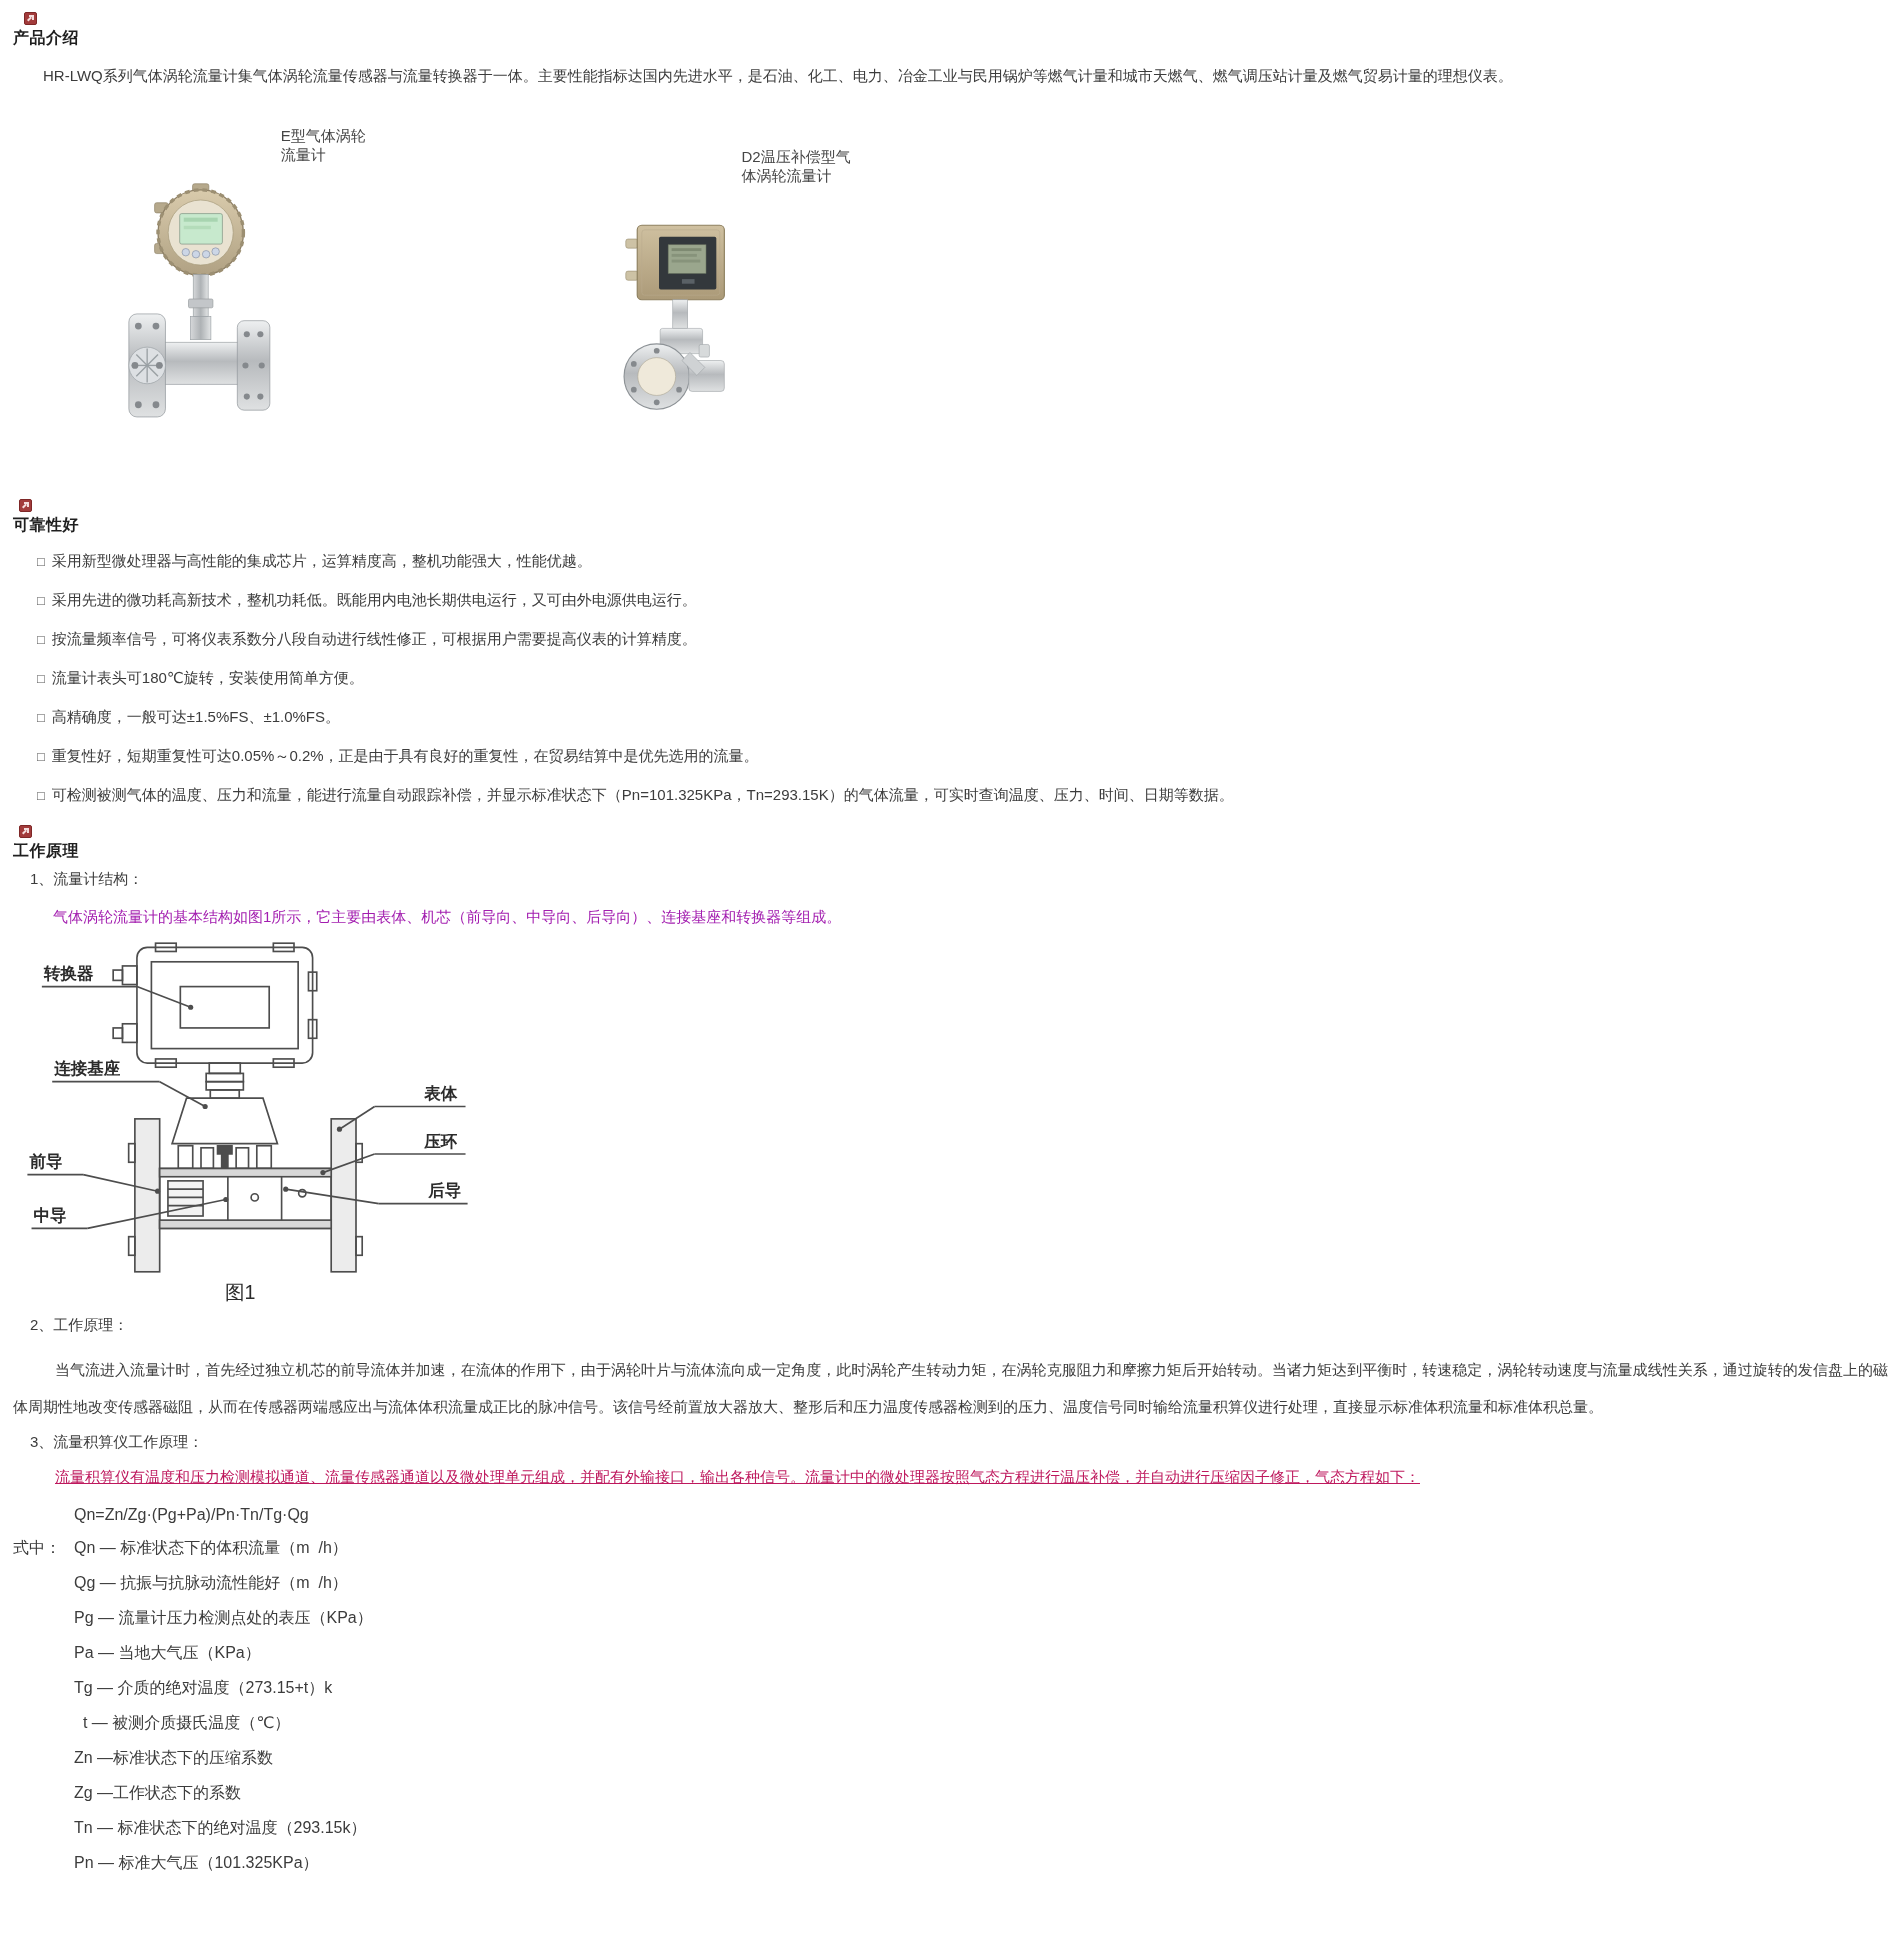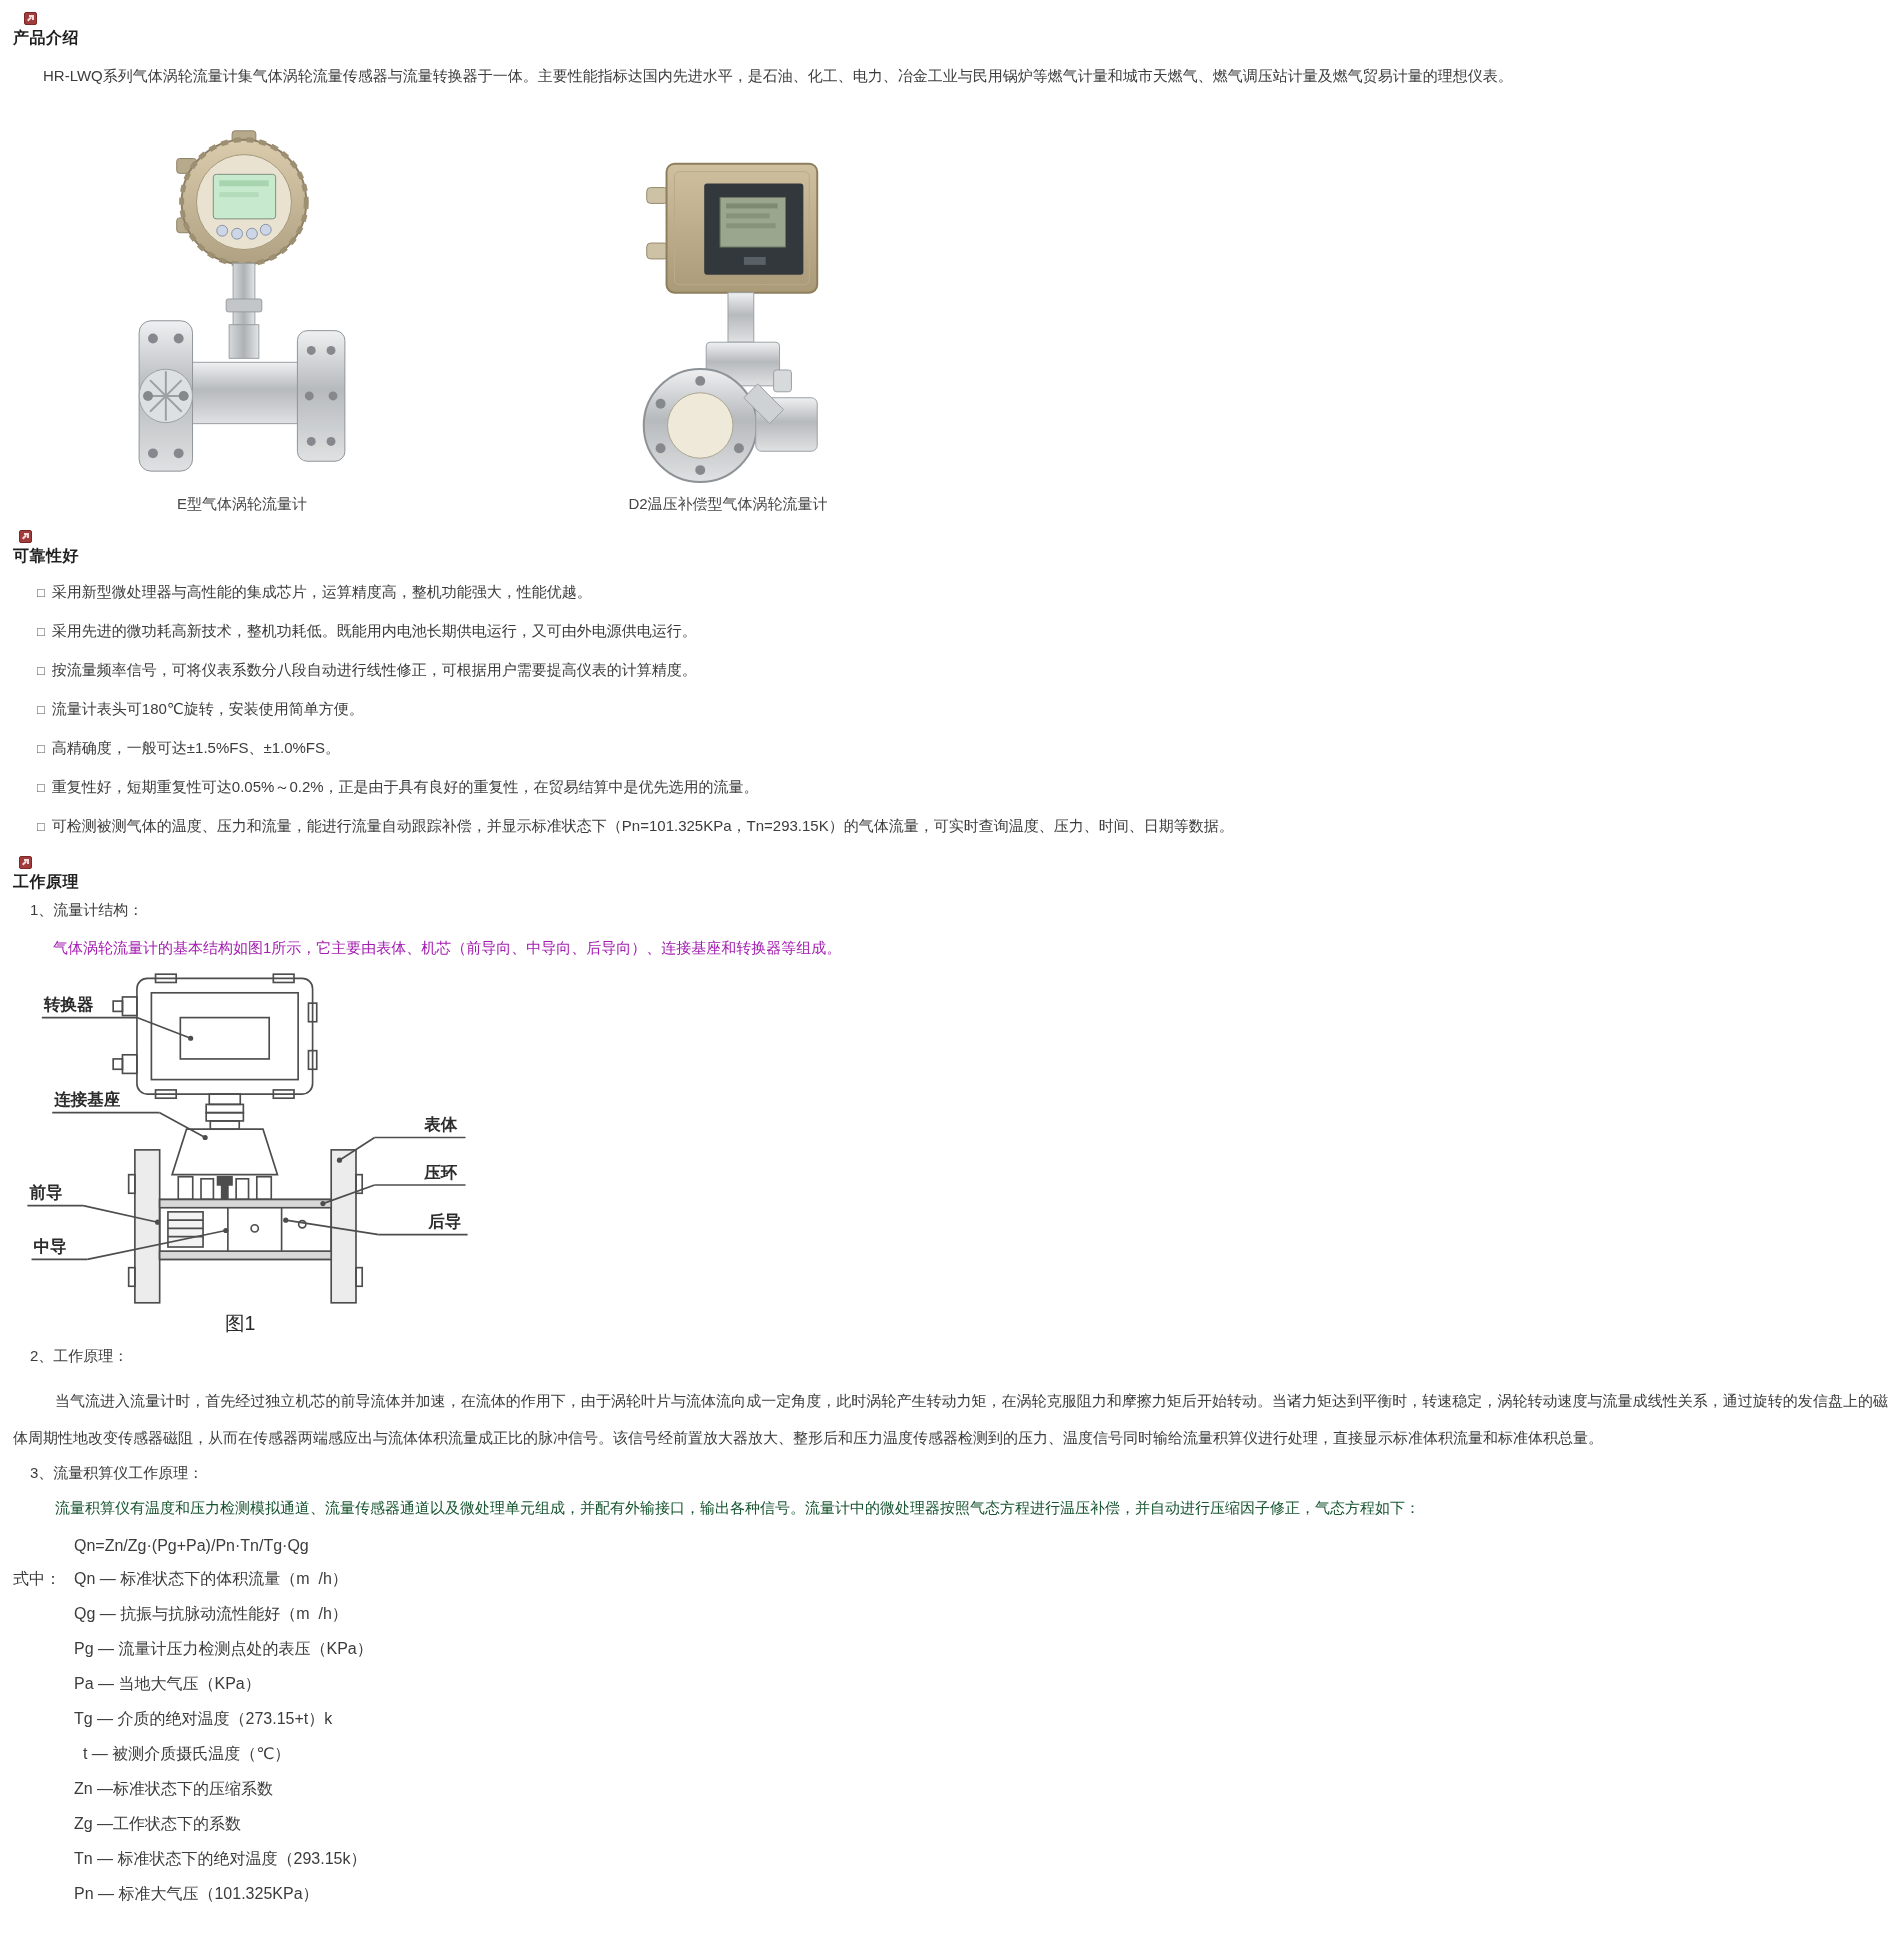--- a/index.html
+++ b/index.html
@@ -28,41 +28,41 @@
   h2.sec-h{
     font-size:16px;font-weight:bold;color:#1f1f1f;margin:2px 0 0 0;letter-spacing:0.5px;
   }
   .intro-p{
     margin:16px 0 0 0;text-indent:30px;line-height:22px;color:#3c3c3c;
     width:1877px;
   }
 
   
   .photos{display:flex;align-items:flex-end;margin:28px 0 0 0;}
-  .figure-block{display:flex;flex-direction:column;align-items:center;}
+  .figure-block{display:flex;flex-direction:row;align-items:flex-start;}
   .figure-block.f1{margin-left:105px;width:248px;}
   .figure-block.f2{margin-left:238px;width:248px;}
   .figure-caption{margin-top:12px;color:#454545;font-size:15px;}
 
   
   .features{list-style:none;margin:16px 0 0 0;padding:0;}
   .features li{margin:0 0 21px 24px;line-height:17px;color:#3c3c3c;}
   .features .bullet{margin-right:7px;font-size:13px;color:#555;}
 
   
   .sub-title{margin:8px 0 0 17px;color:#3c3c3c;}
   .struct-text{margin:19px 0 0 0;text-indent:40px;color:#a21caf;}
   .diagram-wrap{margin:14px 0 0 2px;width:465px;}
   .long-p{
     margin:16px 0 0 0;width:1875px;text-indent:42px;text-align:justify;
     line-height:37px;color:#3c3c3c;
   }
   .calc-p{
     margin:10px 0 0 0;width:1875px;text-indent:42px;text-align:justify;
-    line-height:30px;color:#14532d;
+    line-height:30px;color:#be185d;text-decoration:underline;
   }
   .formula{margin:14px 0 0 61px;font-size:16px;color:#3c3c3c;}
 
   .defs{margin:14px 0 0 0;}
   .def-row{display:flex;margin:0 0 14px 0;font-size:16px;color:#3c3c3c;white-space:pre;}
   .def-lead{flex:0 0 61px;}
   .def-body{}
 
   svg text{font-family:"Liberation Sans","DejaVu Sans",sans-serif;}
 </style>

